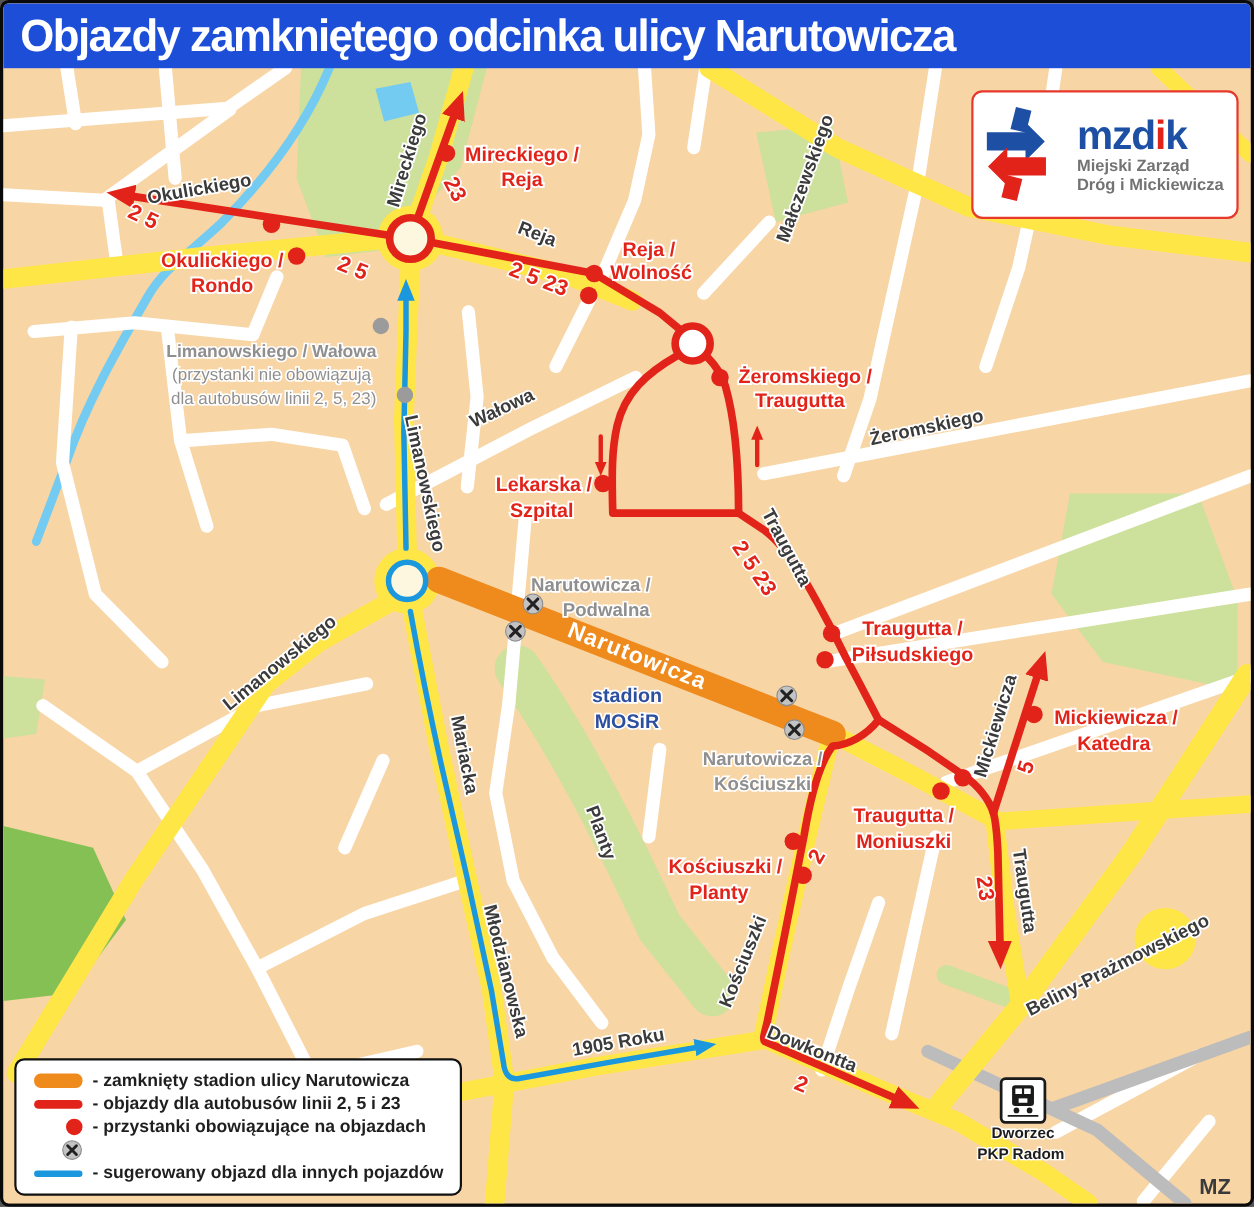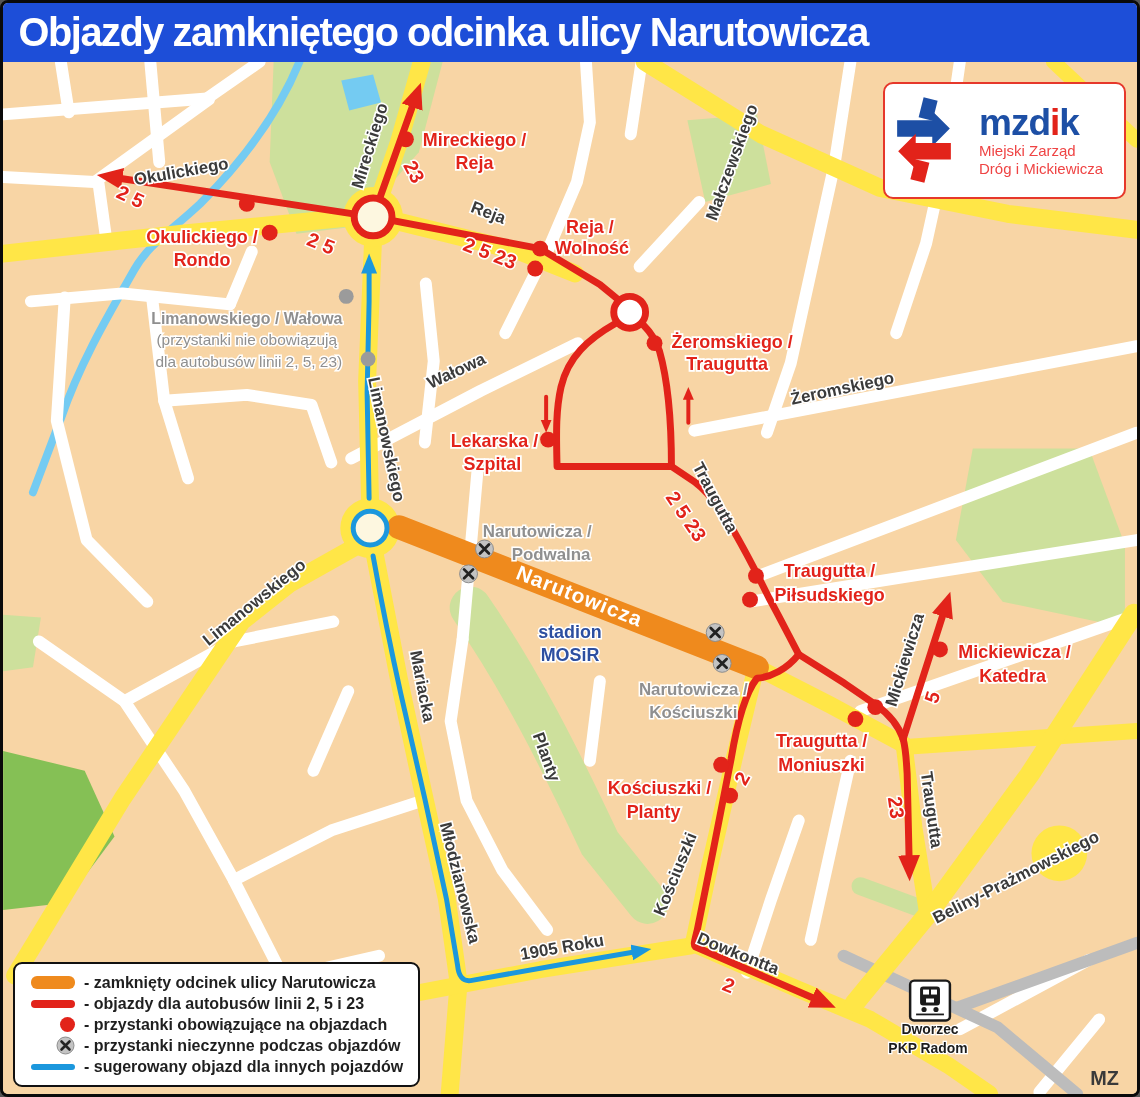--- a/index.html
+++ b/index.html
@@ -20,21 +20,21 @@
     padding-left:16px;white-space:nowrap;transform:scaleX(.97);transform-origin:left center;
   }
   
   .logobox{
     position:absolute;left:880px;top:79px;width:243px;height:117px;z-index:4;
     background:#fff;border:2.5px solid #e6382b;border-radius:10px;
     display:flex;align-items:center;padding:0 8px;box-sizing:border-box;gap:24px;
   }
   .logoname{font-weight:700;font-size:37px;color:#1d4fa5;line-height:38px;letter-spacing:-1px;}
   .logoname .li{color:#e2231a;}
-  .logosub{font-weight:400;font-size:15px;color:#ef4444;line-height:18px;}
+  .logosub{font-weight:700;font-size:15px;color:#737373;line-height:18px;}
   
   .legend{
     position:absolute;left:10px;top:959px;width:407px;z-index:4;
     background:#fff;border:2.5px solid #111;border-radius:9px;
     padding:8px 10px 8px 8px;box-sizing:border-box;
   }
   .lrow{display:flex;align-items:center;height:21px;}
   .lsw{width:52px;display:flex;justify-content:flex-end;align-items:center;margin-right:9px;flex:none;}
   .ltext{font-size:16px;font-weight:700;color:#1f1f1f;white-space:nowrap;}
   .sw-orange{width:44px;height:13px;background:#ef8a1d;border-radius:6px;}
@@ -310,42 +310,41 @@
     <div class="logosub">Miejski Zarząd</div>
     <div class="logosub">Dróg i Mickiewicza</div>
   </div>
 </div>
 
 <div class="legend">
   <div class="lrow">
     <span class="lsw">
           <span class="sw-orange"></span>
         </span>
-    <span class="ltext">- zamknięty odcinek ulicy Narutowicza</span>
+    <span class="ltext">- zamknięty stadion ulicy Narutowicza</span>
   </div>
   <div class="lrow">
     <span class="lsw">
           <span class="sw-red"></span>
         </span>
     <span class="ltext"><span>- objazdy dla autobusów linii </span><span style="font-weight:700">2, 5 i 23</span></span>
   </div>
   <div class="lrow">
     <span class="lsw">
           <span class="sw-dot"></span>
         </span>
     <span class="ltext">- przystanki obowiązujące na objazdach</span>
   </div>
   <div class="lrow">
     <span class="lsw">
       <svg width="19" height="19" viewBox="-9.5 -9.5 19 19">
         <circle r="8.5" fill="#c3c3c3" stroke="#8c8c8c" stroke-width="1"></circle>
         <path d="M-4,-4 L4,4 M-4,4 L4,-4" stroke="#222" stroke-width="2.6" stroke-linecap="round"></path>
       </svg>
     </span>
-    <span class="ltext">- przystanki nieczynne podczas objazdów</span>
   </div>
   <div class="lrow">
     <span class="lsw">
           <span class="sw-blue"></span>
         </span>
     <span class="ltext">- sugerowany objazd dla innych pojazdów</span>
   </div>
 </div>
 
 </div>

